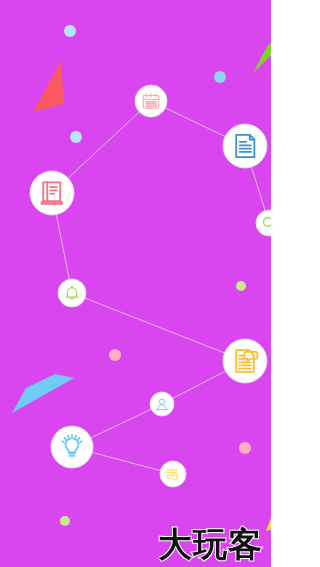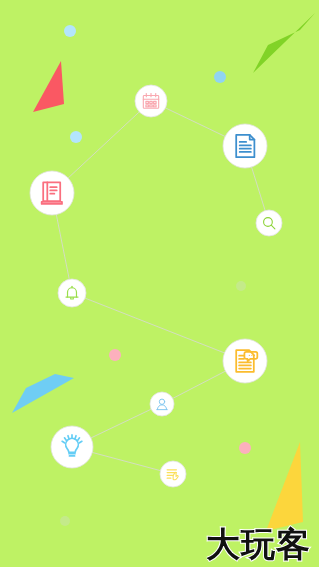--- a/index.html
+++ b/index.html
@@ -5,23 +5,23 @@
   html, body {
     margin: 0;
     padding: 0;
     background: #ffffff;
   }
   body {
     font-family: "Liberation Sans", sans-serif;
   }
   #app {
     position: relative;
-    width: 319px;
+    width: 271px;
     height: 567px;
-    background: #bef264;
+    background: #d946ef;
     overflow: hidden;
     text-decoration: underline;
   }
   #graph-canvas {
     position: absolute;
     left: 0;
     top: 0;
     width: 319px;
     height: 567px;
   }

